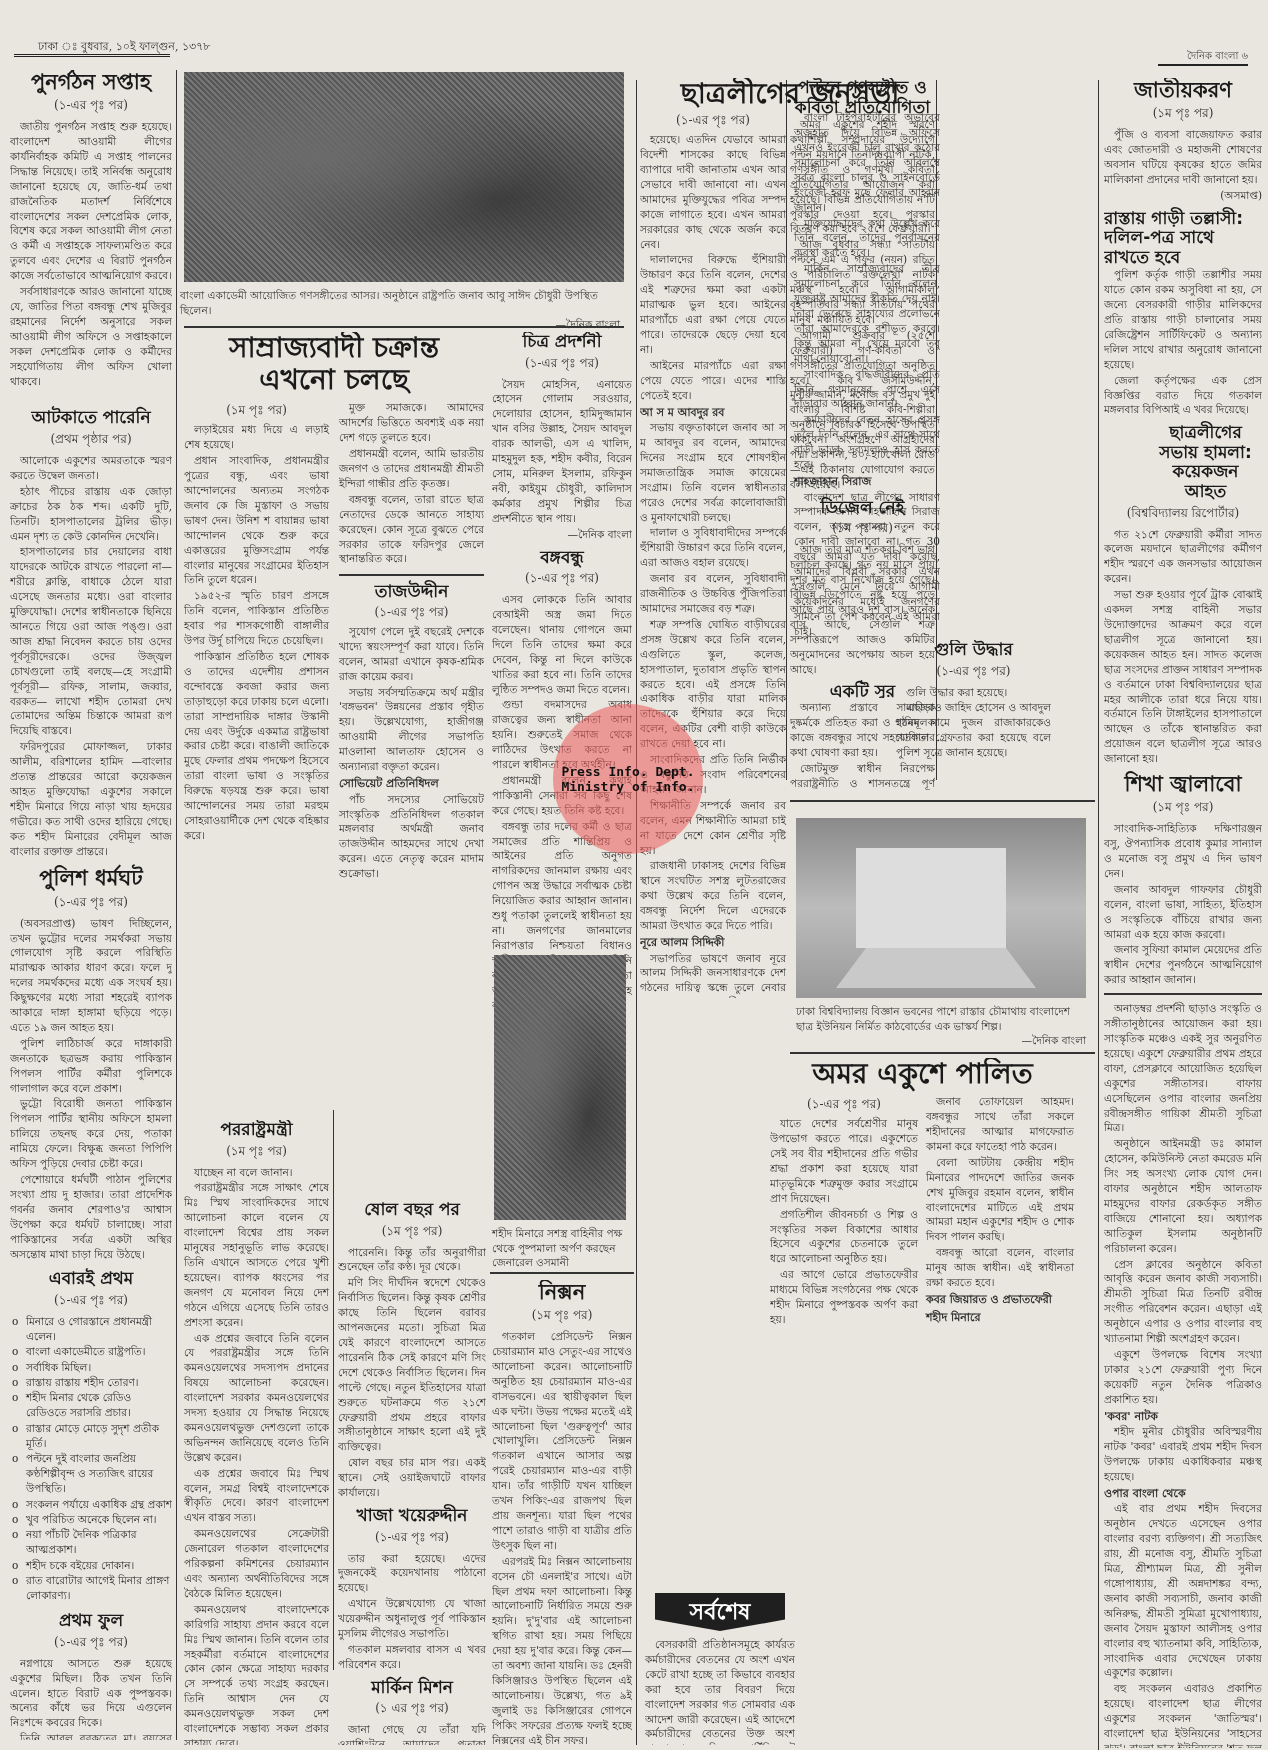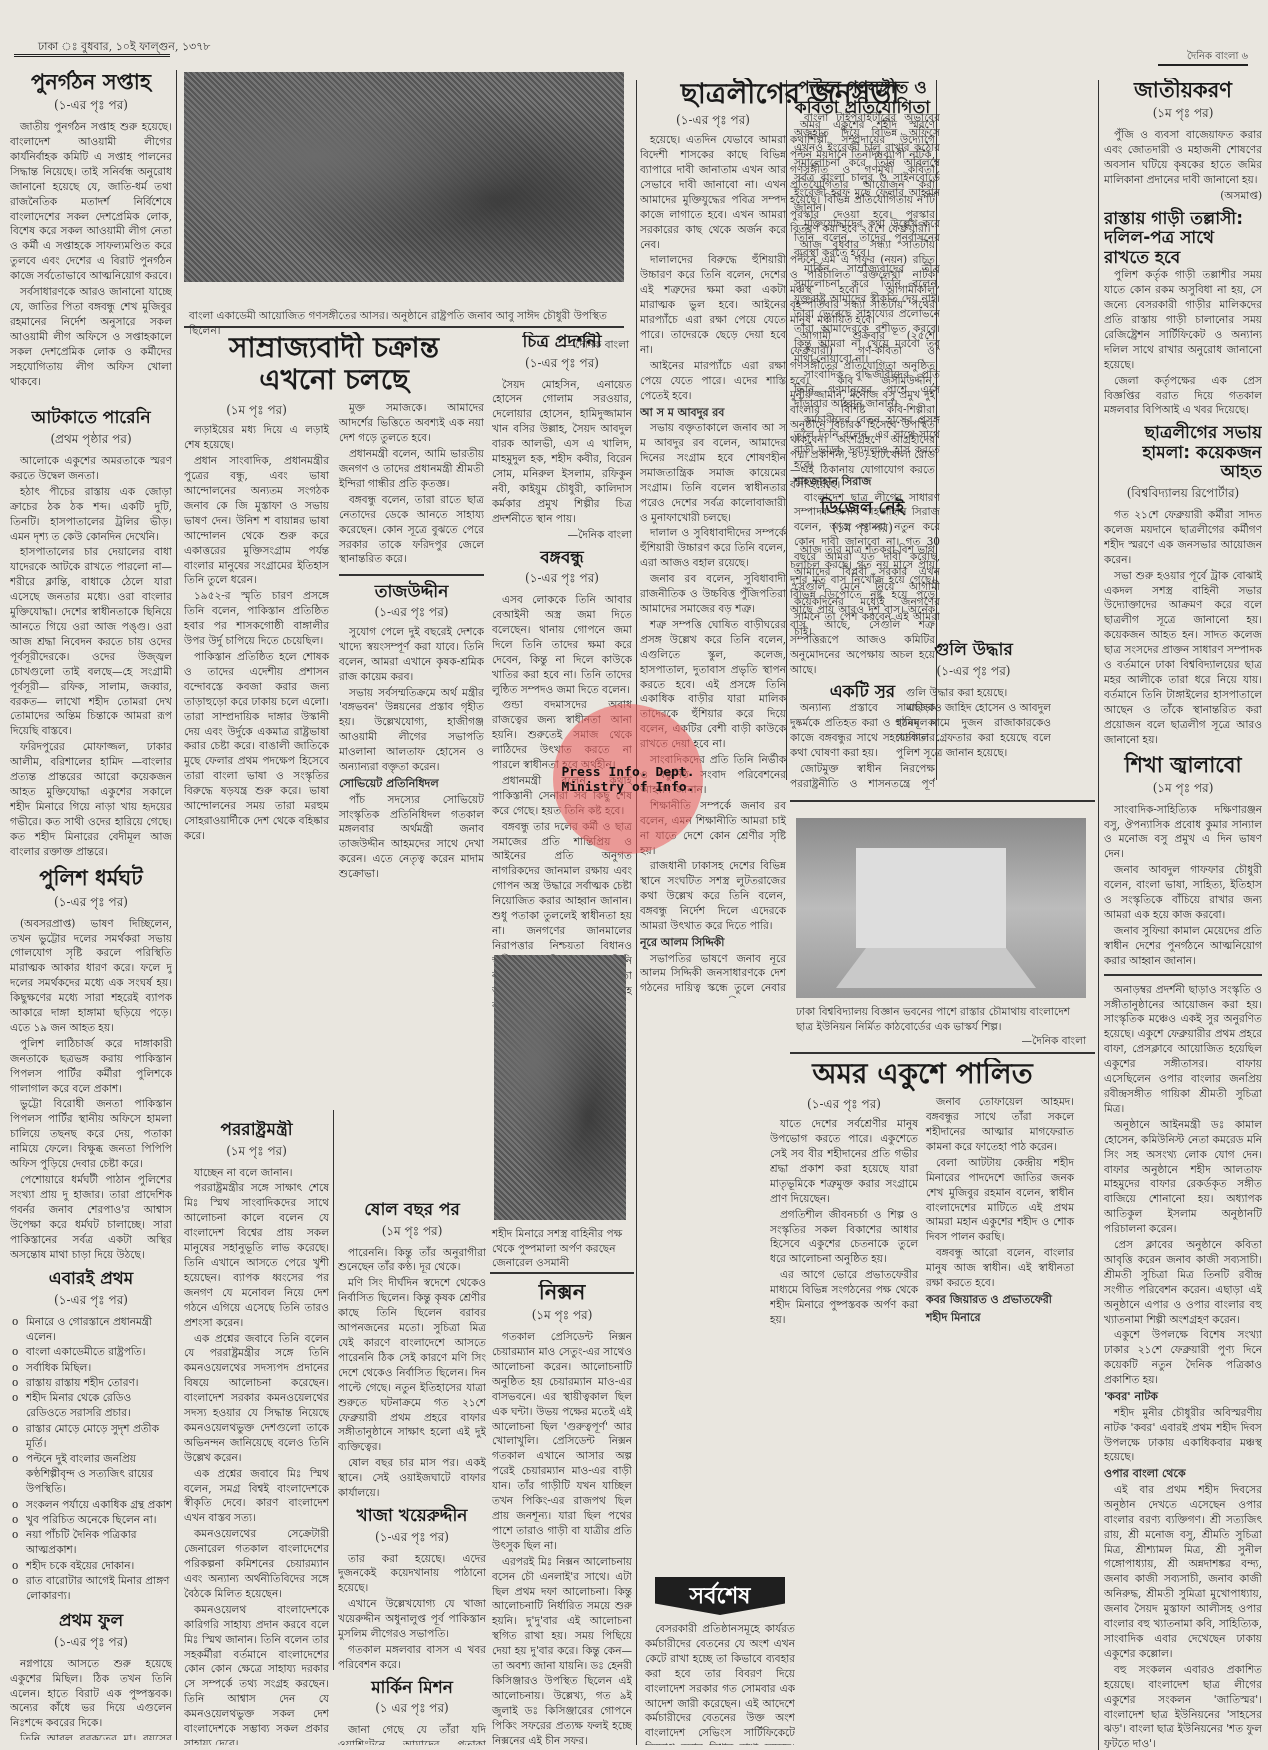--- a/index.html
+++ b/index.html
@@ -46,21 +46,21 @@
   .bullets li { padding-left: 16px; position: relative; }
   .bullets li::before { content: "o"; position: absolute; left: 2px; top: 0; }
   .stamp {
     position: absolute; left: 553px; top: 704px; width: 150px; height: 150px;
     border-radius: 50%;
     background: rgba(235,90,90,0.55);
     display:flex; flex-direction:column; align-items:center; justify-content:center;
   }
   .stamp span { font-family: "DejaVu Sans Mono", monospace; font-weight: bold; font-size: 13px; color:#111; background: rgba(255,255,255,0.0); }
   .sorbo {
-    margin: 2px auto 6px; width: 170px; height: 38px; background:#1f1f1f; color:#fff;
+    margin: 18px auto 6px; width: 170px; height: 38px; background:#1f1f1f; color:#fff;
     font-family:"DejaVu Sans",sans-serif; font-weight:bold; font-size:22px;
     display:flex; align-items:center; justify-content:center;
     clip-path: polygon(0 0,100% 0,100% 70%,50% 100%,0 70%);
   }
 </style>
 </head>
 <body>
 
 <div class="page">
 
@@ -126,21 +126,21 @@
       <div class="cont">(১-এর পৃঃ পর)</div>
       <div class="body">
         <p>নগ্নপায়ে আসতে শুরু হয়েছে একুশের মিছিল। ঠিক তখন তিনি এলেন। হাতে বিরাট এক পুষ্পস্তবক। অন্যের কাঁধে ভর দিয়ে এগুলেন নিঃশব্দে কবরের দিকে।</p>
         <p>তিনি আবুল বরকতের মা। বয়সের ভারে নুয়ে পড়েছেন আজ। কাঁপা কাঁপা হাতে তুলে দিলেন ফুলের স্তবক প্রিয় ছেলের কবরে। চারদিক নিঃশব্দ। দূর থেকে দেখছেন অনেকে এই দৃশ্য। সবার চোখ ছলছল করছে। কোন কথা বলতে পারলেন না তিনি। মৃদু উচ্চারণে অস্পষ্ট শব্দে কবরের গায়ে হাত বুলোতে থাকলেন কিছুক্ষণ। তাঁর চোখে অশ্রু নেই। সবাই চোখ মুছলো তখন।</p>
 
       </div>
     </article>
   </div>
 
   <div class="photo" style="left:184px;top:72px;width:440px;height:210px;"></div>
-  <div class="caption" style="position:absolute;left:189px;top:288px;width:440px;margin-top:20px;">
+  <div class="caption" style="position:absolute;left:180px;top:288px;width:440px;">
     <span>বাংলা একাডেমী আয়োজিত গণসঙ্গীতের আসর। অনুষ্ঠানে রাষ্ট্রপতি জনাব আবু সাঈদ চৌধুরী উপস্থিত ছিলেন।</span>
     <div class="credit">—দৈনিক বাংলা</div>
   </div>
   <div class="hrule" style="left:184px;top:326px;width:440px;"></div>
 
   <div class="col" style="left:184px;top:332px;width:300px;height:1040px;">
     <h1 class="hl hl-l">সাম্রাজ্যবাদী চক্রান্ত</h1>
     <h1 class="hl hl-l">এখনো চলছে</h1>
     <div style="display:flex;gap:10px;margin-top:4px;">
       <div class="body" style="width:145px;">
@@ -361,21 +361,21 @@
       </div>
     </article>
     <article style="margin-top:6px;">
       <h2 class="hl hl-s" style="text-align:left;">রাস্তায় গাড়ী তল্লাসী: দলিল-পত্র সাথে রাখতে হবে</h2>
       <div class="body">
         <p>পুলিশ কর্তৃক গাড়ী তল্লাশীর সময় যাতে কোন রকম অসুবিধা না হয়, সে জন্যে বেসরকারী গাড়ীর মালিকদের প্রতি রাস্তায় গাড়ী চালানোর সময় রেজিষ্ট্রেশন সার্টিফিকেট ও অন্যান্য দলিল সাথে রাখার অনুরোধ জানানো হয়েছে।</p>
         <p>জেলা কর্তৃপক্ষের এক প্রেস বিজ্ঞপ্তির বরাত দিয়ে গতকাল মঙ্গলবার বিপিআই এ খবর দিয়েছে।</p>
       </div>
     </article>
     <article style="margin-top:6px;">
-      <h2 class="hl hl-s" style="text-align:right;">ছাত্রলীগের সভায় হামলা: কয়েকজন আহত</h2>
+      <h2 class="hl hl-s" style="text-align:center;margin-left:45px;">ছাত্রলীগের সভায় হামলা: কয়েকজন আহত</h2>
       <div class="cont">(বিশ্ববিদ্যালয় রিপোর্টার)</div>
       <div class="body">
         <p>গত ২১শে ফেব্রুয়ারী কর্মীরা সাদত কলেজ ময়দানে ছাত্রলীগের কর্মীগণ শহীদ স্মরণে এক জনসভার আয়োজন করেন।</p>
         <p>সভা শুরু হওয়ার পূর্বে ট্রাক বোঝাই একদল সশস্ত্র বাহিনী সভার উদ্যোক্তাদের আক্রমণ করে বলে ছাত্রলীগ সূত্রে জানানো হয়। কয়েকজন আহত হন। সাদত কলেজ ছাত্র সংসদের প্রাক্তন সাধারণ সম্পাদক ও বর্তমানে ঢাকা বিশ্ববিদ্যালয়ের ছাত্র মহর আলীকে তারা ধরে নিয়ে যায়। বর্তমানে তিনি টাঙ্গাইলের হাসপাতালে আছেন ও তাঁকে স্থানান্তরিত করা প্রয়োজন বলে ছাত্রলীগ সূত্রে আরও জানানো হয়।</p>
       </div>
     </article>
     <article style="margin-top:6px;">
       <h2 class="hl hl-m">শিখা জ্বালাবো</h2>
       <div class="cont">(১ম পৃঃ পর)</div>
       <div class="body">

